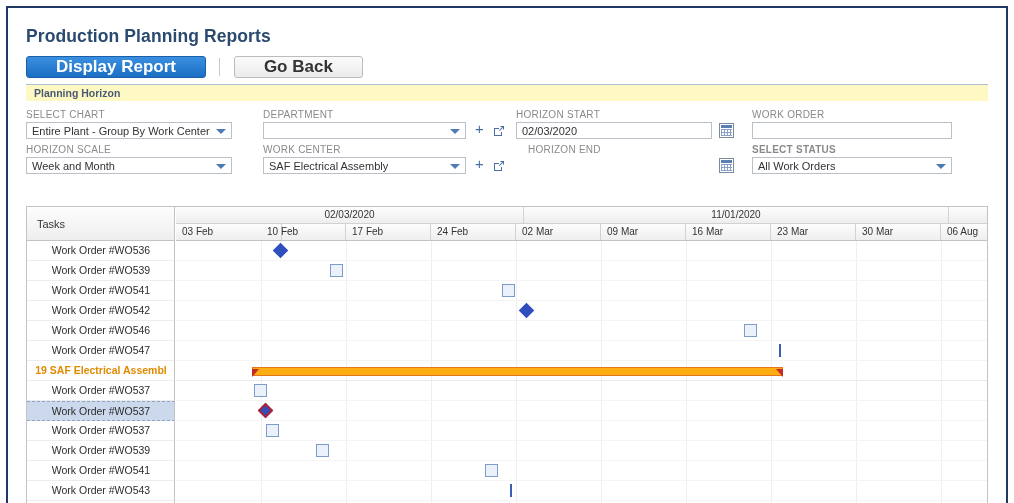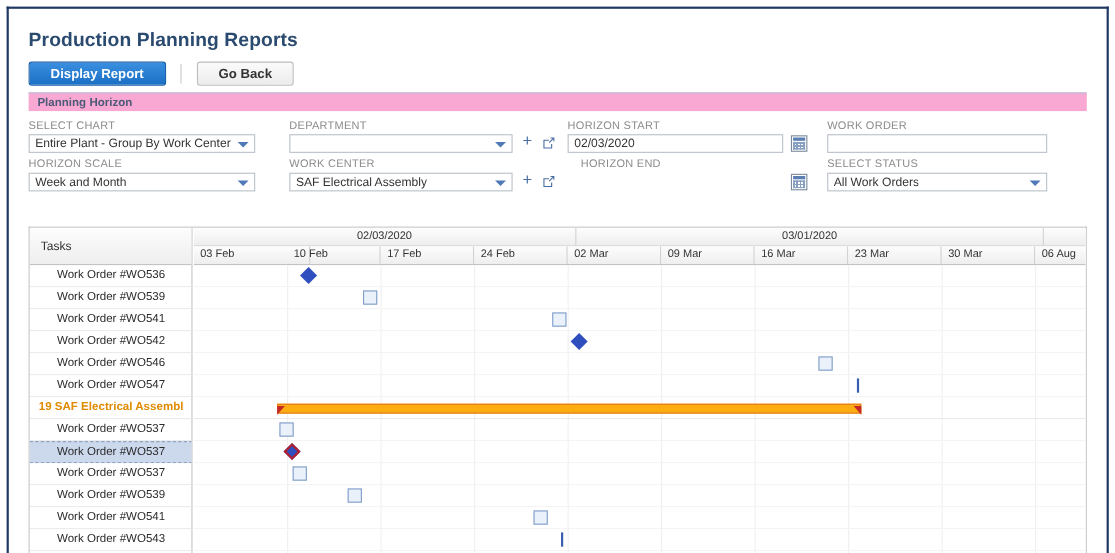--- a/index.html
+++ b/index.html
@@ -26,41 +26,41 @@
   .page-title {
     position: absolute; left: 18px; top: 18px;
     font-size: 17.5px; font-weight: bold;
     color: #2b4a6f; letter-spacing: .1px;
   }
 
   
   .toolbar { position: absolute; left: 18px; top: 48px; height: 22px; }
   .btn {
     display: inline-block; height: 22px; line-height: 20px;
-    padding: 0 19px; font-size: 12px; font-weight: bold;
+    padding: 0 29px; font-size: 17px; font-weight: bold;
     border-radius: 3px; vertical-align: top; cursor: pointer;
     font-family: "Liberation Sans", sans-serif;
   }
   .btn-primary {
     background: linear-gradient(#3a8fe0,#1b6fc4);
     border: 1px solid #1a5fa8; color: #ffffff;
   }
   .btn-sep {
     display: inline-block; width: 1px; height: 18px; margin: 2px 9px 0 9px;
     background: #c8c8c8; vertical-align: top;
   }
   .btn-default {
     background: linear-gradient(#fbfbfb,#ebebeb);
     border: 1px solid #bcbcbc; color: #333333;
   }
 
   
   .section-bar {
     position: absolute; left: 18px; width: 962px; height: 17px;
-    background: #f9a8d4; border-top: 1px solid #b3bfd4;
+    background: #fef9c3; border-top: 1px solid #b3bfd4;
   }
   .section-bar span {
     position: absolute; left: 8px; top: 2px;
     font-size: 10.5px; font-weight: bold; color: #4a5a76;
   }
   #bar-horizon { top: 76px; }
   #bar-planned { top: 181px; }
 
   
   .fld-label {
@@ -265,21 +265,21 @@
     <div class="icon-cal" style="left:711px; top:150px;">
         <i></i>
         <b></b>
       </div>
 
     <div class="fld-label" style="left:744px; top:101px;">WORK ORDER</div>
     <div class="fld-box" style="left:744px; top:114px; width:200px;">
       <span class="txt" placeholder=""></span>
     </div>
 
-    <div class="fld-label" style="left:744px; top:136px;">SELECT STATUS</div>
+    <div class="fld-label" style="left:744px; top:136px;font-weight:bold;">SELECT STATUS</div>
     <div class="fld-box" style="left:744px; top:149px; width:200px;">
       <span class="txt">All Work Orders</span>
       <span class="caret"></span>
     </div>
 
 
     <div id="gantt">
 
       <div id="task-pane">
         <div id="task-head">
@@ -302,21 +302,21 @@
             <div class="task-row" style="top: 294px;">Work Order #WO543</div>
           </div>
       </div>
 
       <div id="chart-pane">
         <div id="chart-head-month">
             <div class="mcell" style="left: 0px; width: 348px;">
               <span>02/03/2020</span>
             </div>
             <div class="mcell" style="left: 348px; width: 425px;">
-              <span>03/01/2020</span>
+              <span>11/01/2020</span>
             </div>
           </div>
         <div id="chart-head-week">
             <div class="wcell" style="left: 0px; width: 106px;">
               <span>03 Feb</span>
             </div>
             <div class="wcell" style="left: 85px; width: 85px;">
               <span>10 Feb</span>
             </div>
             <div class="wcell" style="left: 170px; width: 85px;">

